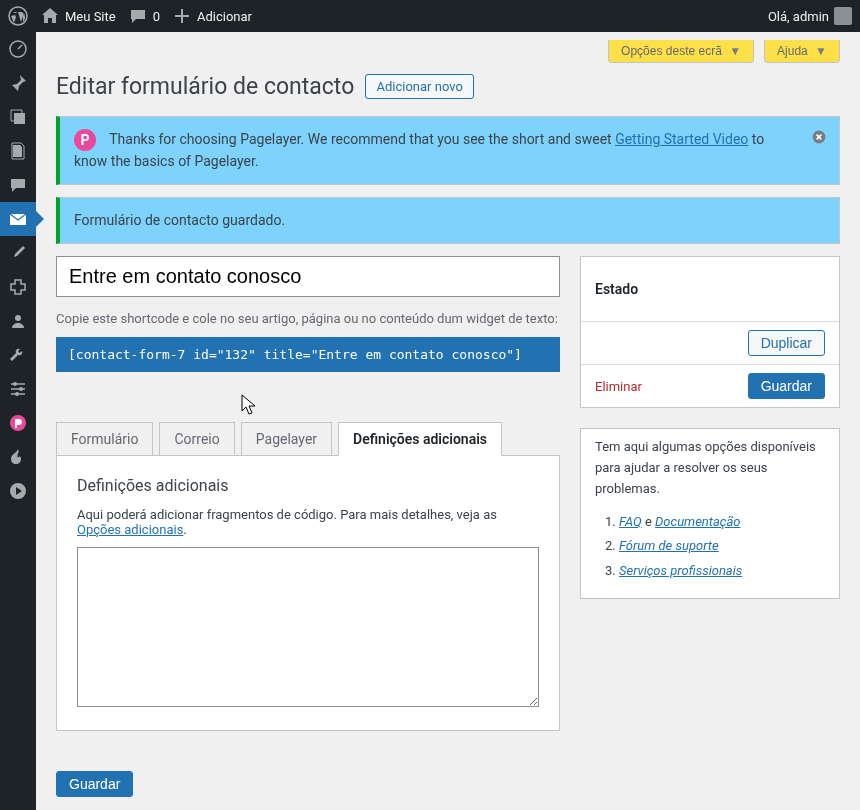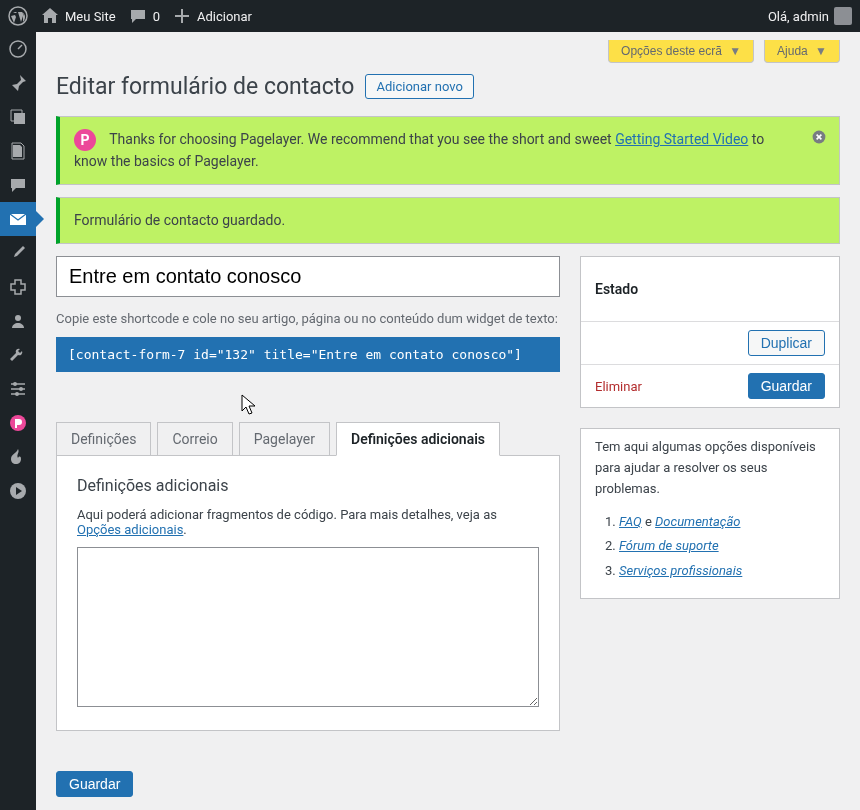--- a/index.html
+++ b/index.html
@@ -23,21 +23,21 @@
     
     .content { flex: 1; padding: 0 20px 20px; position: relative; }
     
     .top-actions { position: absolute; right: 20px; top: 8px; display: flex; gap: 10px; }
     .screen-btn { background: #fde047; border: 1px solid #c3c4c7; border-top: none; padding: 4px 12px; font-size: 12px; color: #646970; cursor: pointer; border-radius: 0 0 4px 4px; }
     .dropdown-arrow { color: #787c82; margin-left: 4px; }
     
     h1 { font-size: 23px; font-weight: 400; padding: 9px 0 4px; margin-top: 32px; display: inline-block; }
     .add-new { display: inline-block; border: 1px solid #2271b1; color: #2271b1; background: #f6f7f7; padding: 4px 10px; font-size: 13px; border-radius: 3px; margin-left: 8px; cursor: pointer; position: relative; top: -3px; }
     
-    .notice { border: 1px solid #c3c4c7; border-left: 4px solid #00a32a; background: #bef264; padding: 12px 40px 12px 14px; margin: 12px 0; position: relative; font-size: 14px; line-height: 1.5; }
+    .notice { border: 1px solid #c3c4c7; border-left: 4px solid #00a32a; background: #7dd3fc; padding: 12px 40px 12px 14px; margin: 12px 0; position: relative; font-size: 14px; line-height: 1.5; }
     .notice-dismiss { position: absolute; right: 12px; top: 12px; cursor: pointer; color: #787c82; }
     .notice .pl-logo { display: inline-flex; width: 22px; height: 22px; background: #ec4899; border-radius: 50%; color: #fff; align-items: center; justify-content: center; font-weight: bold; margin-right: 10px; vertical-align: middle; }
     .notice a { color: #2271b1; text-decoration: underline; }
     
     .columns { display: flex; gap: 20px; margin-top: 12px; }
     .col-main { flex: 1; min-width: 0; }
     .col-side { width: 260px; }
     
     .title-input { width: 100%; font-size: 20px; padding: 8px 12px; border: 1px solid #8c8f94; background: #fff; }
     
@@ -226,21 +226,21 @@
       <div class="col-main">
         <input class="title-input" type="text" value="Entre em contato conosco" style="">
         <p class="shortcode-help">Copie este shortcode e cole no seu artigo, página ou no conteúdo dum widget de texto:</p>
         <div class="shortcode-box">[contact-form-7 id="132" title="Entre em contato conosco"]</div>
 
         <svg class="cursor" width="18" height="24" viewBox="0 0 18 24">
             <path d="M1 1l0 16 4-4 3 7 3-1-3-7 6 0z" fill="#fff" stroke="#000"></path>
           </svg>
 
         <div class="tabs">
-          <div class="tab">Definições</div>
+          <div class="tab">Formulário</div>
           <div class="tab">Correio</div>
           <div class="tab">Pagelayer</div>
           <div class="tab active">Definições adicionais</div>
         </div>
 
         <div class="tab-panel">
           <h2 class="panel-title">Definições adicionais</h2>
           <p class="panel-desc">
             <span>Aqui poderá adicionar fragmentos de código. Para mais detalhes, veja as </span><a href="#">Opções adicionais</a><span>.</span>
           </p>

